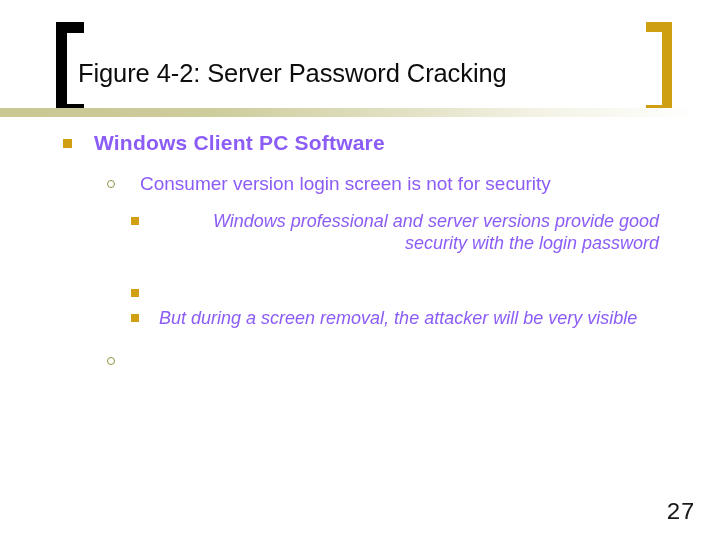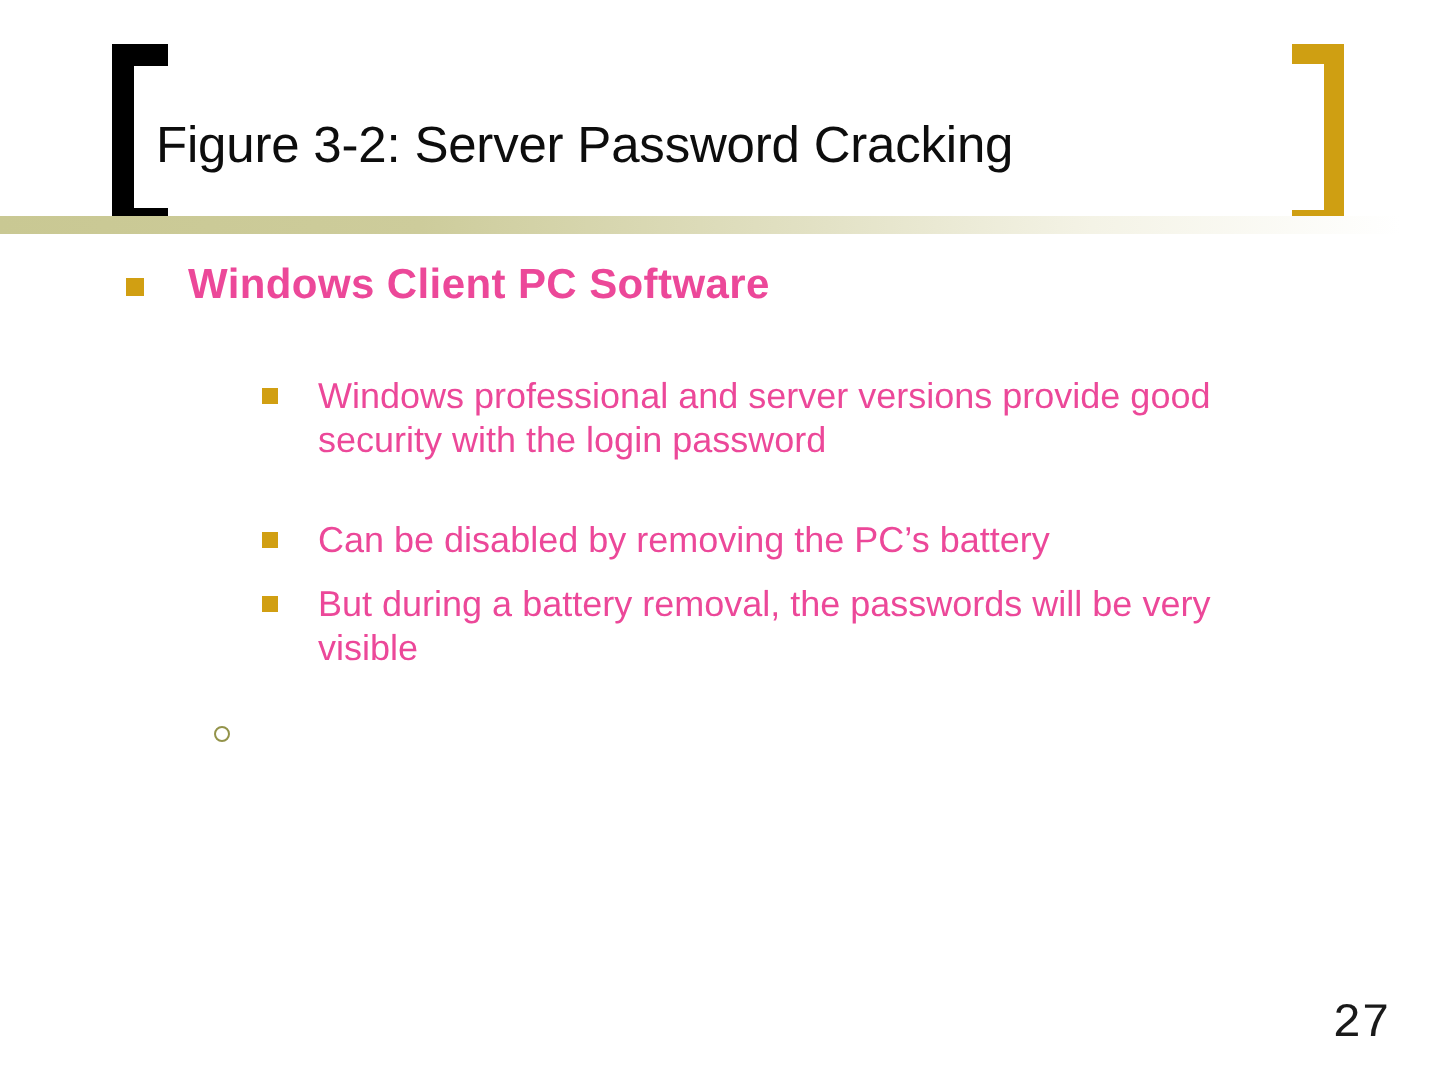--- a/index.html
+++ b/index.html
@@ -113,21 +113,22 @@
   .bullet-circ {
     width: 8px;
     height: 8px;
     border: 1.6px solid #93934a;
     border-radius: 50%;
     box-sizing: border-box;
     background: transparent;
   }
 
   .txt {
-    color: #ec4899;
+    color: #8b5cf6;
+    text-align: right;
   }
 
   
   .lvl1 {
     margin-left: 63px;
     margin-top: 0;
   }
   .lvl1 .bullet { margin-top: 9px; margin-right: 22px; }
   .lvl1 .txt {
     font-size: 21px;
@@ -143,20 +144,21 @@
   .lvl2 .bullet { margin-top: 8px; margin-right: 25px; }
   .lvl2 .txt {
     font-size: 19px;
     line-height: 23px;
     max-width: 530px;
   }
 
   
   .lvl3 {
     margin-left: 131px;
+    font-style: italic;
   }
   .lvl3 .bullet { margin-top: 7px; margin-right: 20px; }
   .lvl3 .txt {
     font-size: 18px;
     line-height: 22px;
     max-width: 500px;
   }
 
   .sp-a { height: 16px; }
   .sp-b { height: 15px; }
@@ -175,56 +177,59 @@
   }
 </style>
 </head>
 <body>
 
 <div class="slide">
 
   <div class="title-area">
     <div class="bracket-left"></div>
     <div class="bracket-right"></div>
-    <div class="title-text">Figure 3-2: Server Password Cracking</div>
+    <div class="title-text">Figure 4-2: Server Password Cracking</div>
     <div class="title-rule"></div>
   </div>
 
   <div class="body-area">
 
     <div class="row lvl1">
       <span class="bullet bullet-sq"></span>
       <span class="txt">Windows Client PC Software</span>
     </div>
 
     <div class="sp-a"></div>
 
+    <div class="row lvl2">
+      <span class="bullet bullet-circ"></span>
+      <span class="txt">Consumer version login screen is not for security</span>
+    </div>
 
     <div class="sp-b"></div>
 
     <div class="row lvl3">
       <span class="bullet bullet-sq-sm"></span>
       <span class="txt">Windows professional and server versions provide good security with the login password</span>
     </div>
 
     <div class="sp-e"></div>
 
 
     <div class="sp-c"></div>
 
     <div class="row lvl3">
       <span class="bullet bullet-sq-sm"></span>
-      <span class="txt">Can be disabled by removing the PC’s battery</span>
     </div>
 
     <div class="sp-d"></div>
 
     <div class="row lvl3">
       <span class="bullet bullet-sq-sm"></span>
-      <span class="txt">But during a battery removal, the passwords will be very visible</span>
+      <span class="txt">But during a screen removal, the attacker will be very visible</span>
     </div>
 
     <div class="sp-e"></div>
 
     <div class="row lvl2">
       <span class="bullet bullet-circ"></span>
     </div>
 
   </div>
 

